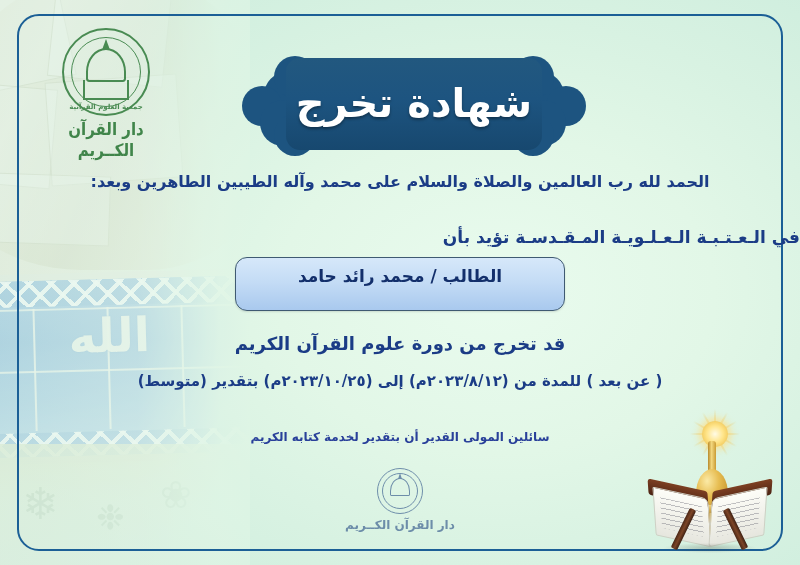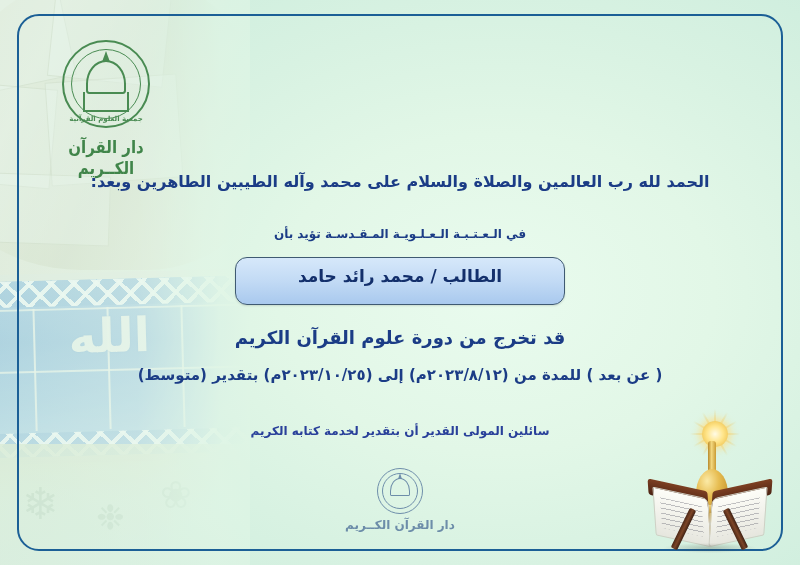--- a/index.html
+++ b/index.html
@@ -137,21 +137,21 @@
   .header-logo {
     position: absolute;
     left: 46px; top: 28px;
     width: 120px; height: 135px;
     text-align: center;
     color: #2f7a3a;
   }
   .seal-circle {
     position: relative;
     width: 88px; height: 88px;
-    margin: 12px auto;
+    margin: 0 auto;
     border: 2.5px solid #2f7a3a;
     border-radius: 50%;
     opacity: .85;
   }
   .seal-circle::before {
     content: "";
     position: absolute; left: 7px; top: 7px; right: 7px; bottom: 7px;
     border: 1.5px solid #2f7a3a;
     border-radius: 50%;
   }
@@ -236,26 +236,26 @@
     text-align: center;
     color: #1b3c86;
   }
   .line {
     font-weight: bold;
     color: #1b3c86;
     margin: 0 auto;
   }
   .line-basmala { font-size: 16px; margin-bottom: 36px; }
   .line-org1    { font-size: 15px; margin-bottom: 18px; }
-  .line-org2    { font-size: 12px; letter-spacing: 1px; margin-bottom: 8px; }
+  .line-org2    { font-size: 17px; letter-spacing: 1px; margin-bottom: 8px; text-align: right; }
 
   .name-box {
     width: 330px;
-    margin: 16px auto;
-    padding: 8px 0 18px;
+    margin: 10px auto;
+    padding: 8px 0 24px;
     background: linear-gradient(180deg,#d6e8fa 0%, #c3dbf5 48%, #a9c9ee 100%);
     border: 1.6px solid #3f5a72;
     border-radius: 12px;
     box-shadow: 0 1px 2px rgba(0,0,0,.12);
   }
   .name-text {
     font-size: 17px;
     font-weight: bold;
     color: #132f6b;
   }
@@ -428,20 +428,36 @@
 
   <div class="header-logo">
     <div class="seal-circle">
       <div class="seal-dome"></div>
       <div class="seal-pillars"></div>
       <div class="seal-text-arc">جمعية العلوم القرآنية</div>
     </div>
     <div class="logo-caption">دار القرآن الكــريم</div>
   </div>
 
+  <div class="banner-wrap">
+    <div class="banner-lobes">
+      <div class="lobe" style="left:36px;  top:20px; width:46px; height:46px;"></div>
+      <div class="lobe" style="left:14px;  top:34px; width:40px; height:40px;"></div>
+      <div class="lobe" style="left:32px;  top:48px; width:46px; height:46px;"></div>
+      <div class="lobe" style="left:46px;  top:4px;  width:42px; height:42px;"></div>
+      <div class="lobe" style="left:46px;  top:62px; width:42px; height:42px;"></div>
+      <div class="lobe" style="left:290px; top:20px; width:46px; height:46px;"></div>
+      <div class="lobe" style="left:318px; top:34px; width:40px; height:40px;"></div>
+      <div class="lobe" style="left:292px; top:48px; width:46px; height:46px;"></div>
+      <div class="lobe" style="left:284px; top:4px;  width:42px; height:42px;"></div>
+      <div class="lobe" style="left:284px; top:62px; width:42px; height:42px;"></div>
+    </div>
+    <div class="banner-core"></div>
+    <div class="banner-title">شهادة تخرج</div>
+  </div>
 
   <div class="body-block">
     <div class="line line-basmala">الحمد لله رب العالمين والصلاة والسلام على محمد وآله الطيبين الطاهرين وبعد:</div>
     <div class="line line-org2">في الـعـتـبـة الـعـلـويـة المـقـدسـة تؤيد بأن</div>
 
     <div class="name-box">
       <div class="name-text">الطالب / محمد رائد حامد</div>
     </div>
 
     <div class="line line-course">قد تخرج من دورة علوم القرآن الكريم</div>

